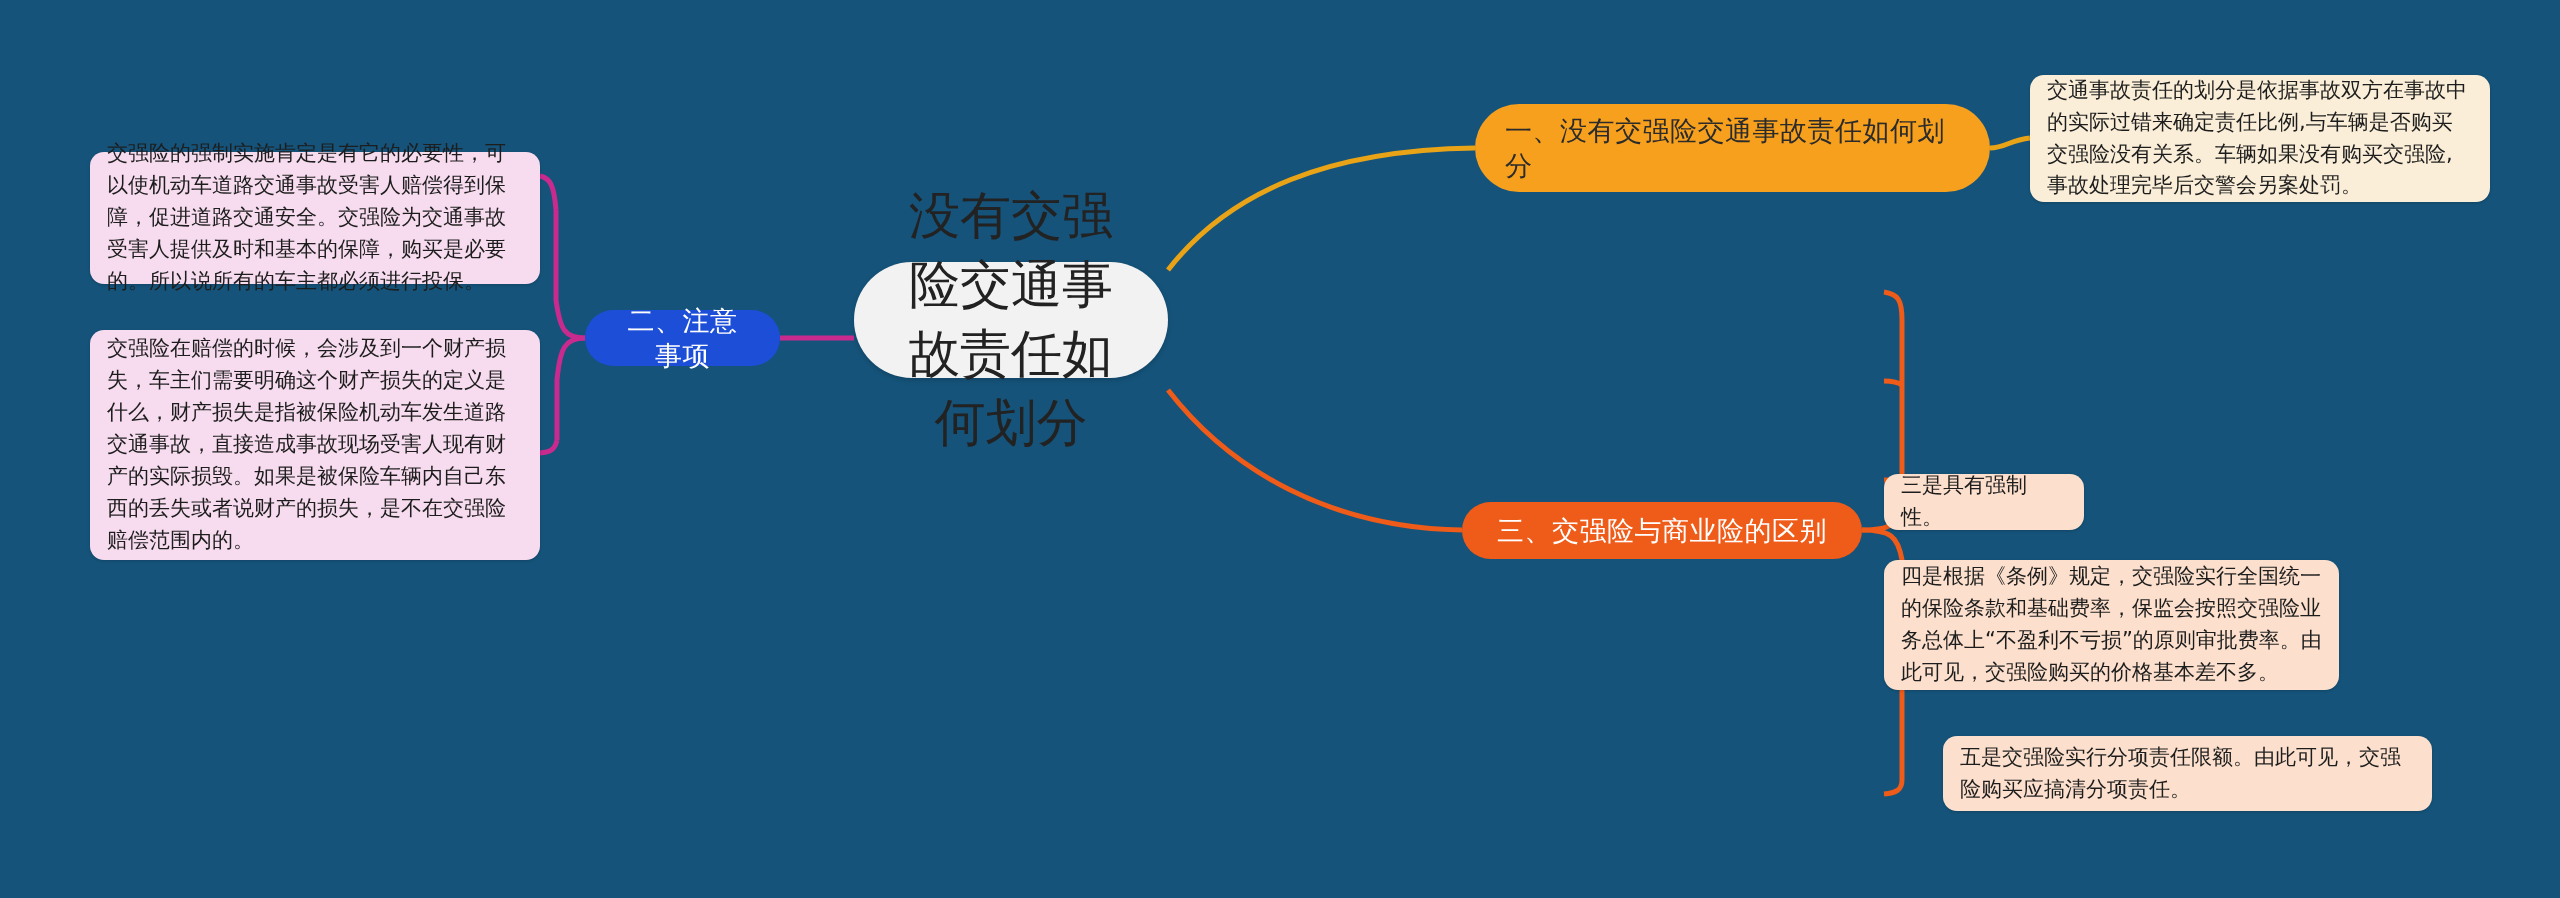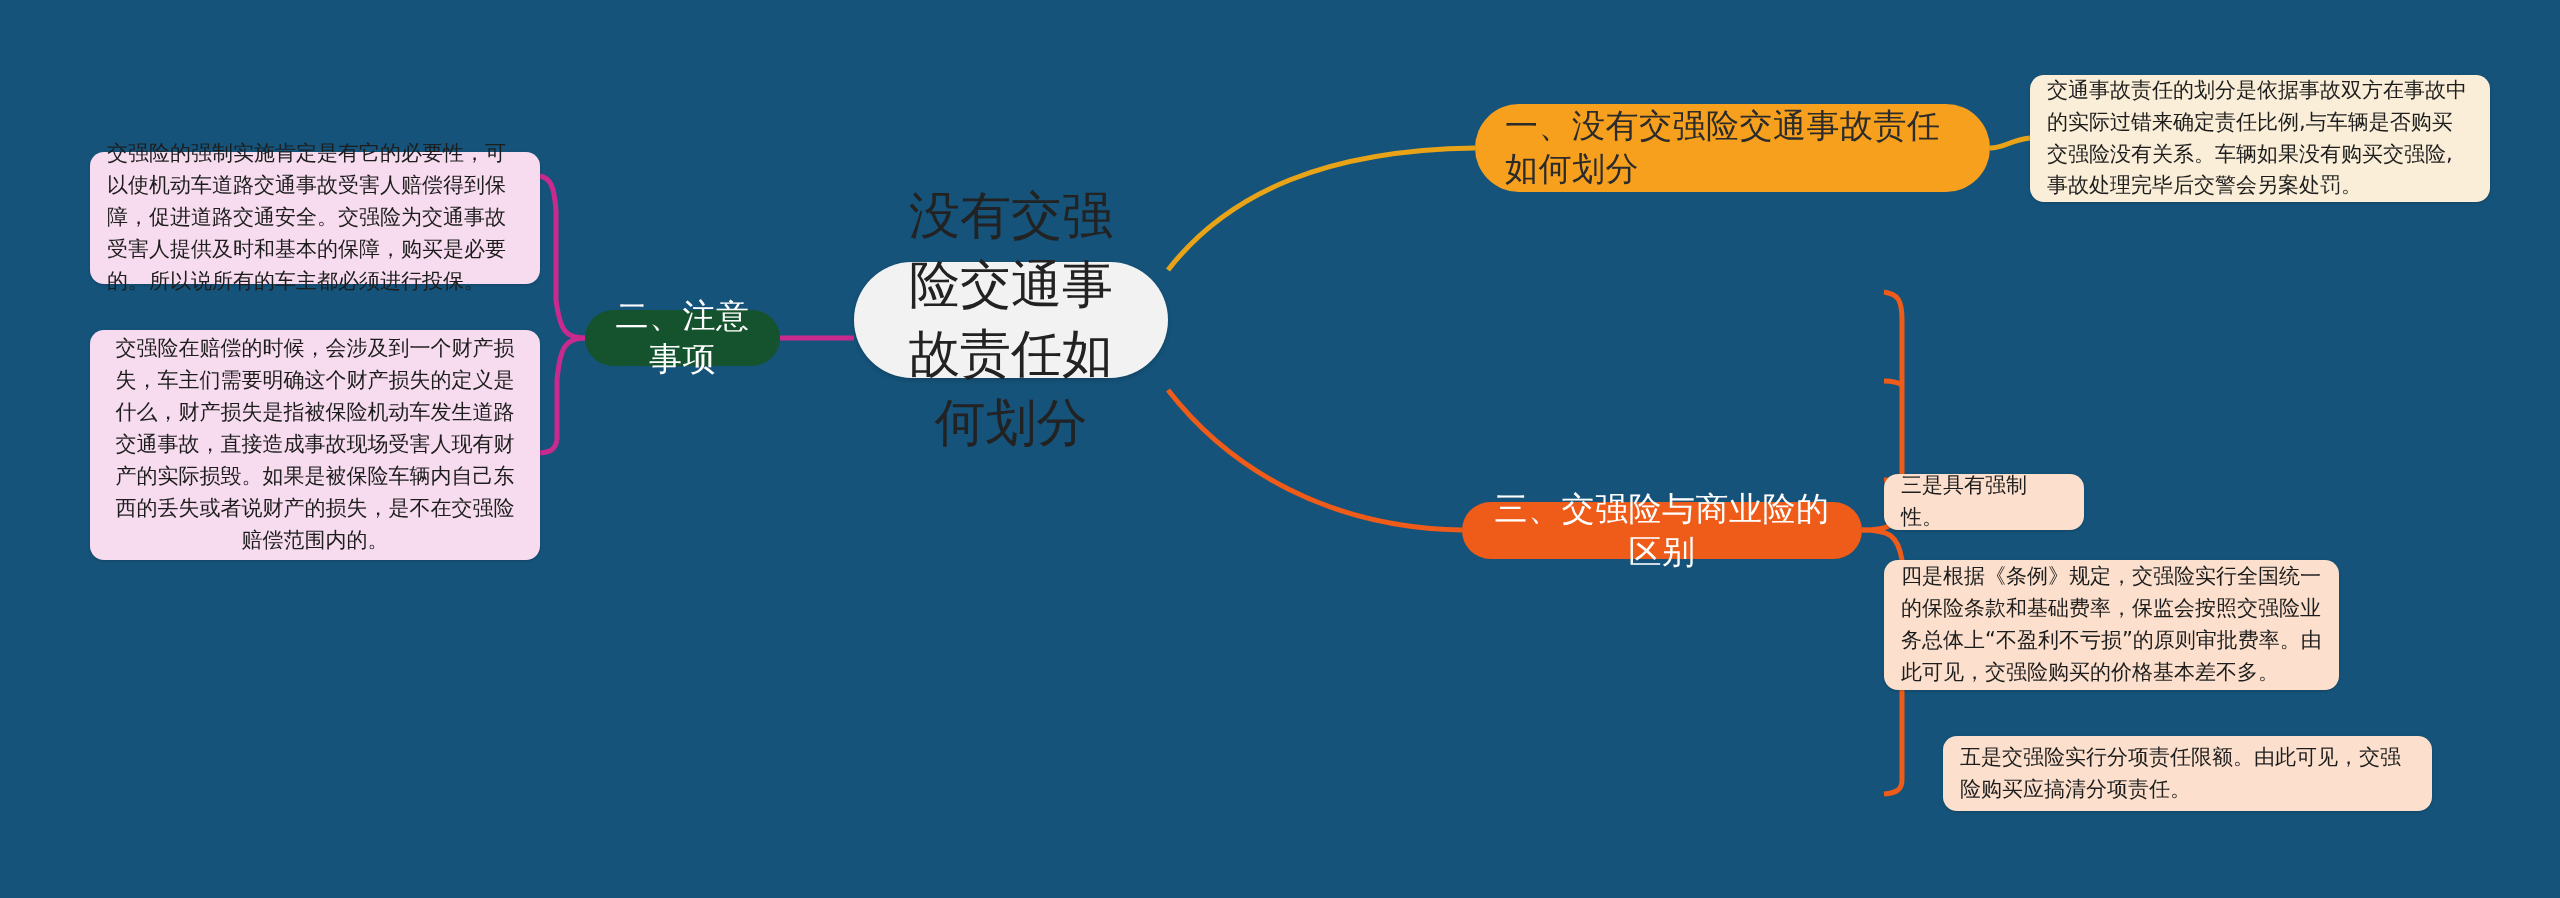--- a/index.html
+++ b/index.html
@@ -49,26 +49,26 @@
     text-align: center;
     justify-content: center;
     padding: 18px 44px;
     box-shadow: 0 2px 5px rgba(0,0,0,0.18);
   }
 
   
   .branch {
     border-radius: 44px;
     color: #ffffff;
-    font-size: 33px;
+    font-size: 27px;
     line-height: 1.3;
     padding: 14px 30px;
     letter-spacing: 0.5px;
   }
-  .branch-magenta { background: #14532d; }
+  .branch-magenta { background: #1d4ed8; }
   .branch-orange  { background: #f6a01e; color: #2b2b2b; }
   .branch-deeporange { background: #ef5b18; }
 
   
   .leaf {
     border-radius: 14px;
     font-size: 21px;
     line-height: 1.52;
     padding: 28px 17px;
     color: #1d1d1d;
@@ -121,21 +121,21 @@
 
   <div class="node branch branch-magenta" style="left:585px; top:310px; width:195px; height:56px;
               justify-content:center; text-align:center;">
     <span class="node-text">二、注意事项</span>
   </div>
 
   <div class="node leaf leaf-pink" style="left:90px; top:152px; width:450px; height:132px;">
     <span class="node-text">交强险的强制实施肯定是有它的必要性，可以使机动车道路交通事故受害人赔偿得到保障，促进道路交通安全。交强险为交通事故受害人提供及时和基本的保障，购买是必要的。所以说所有的车主都必须进行投保。</span>
   </div>
 
-  <div class="node leaf leaf-pink" style="left:90px; top:330px; width:450px; height:230px;text-align:center;">
+  <div class="node leaf leaf-pink" style="left:90px; top:330px; width:450px; height:230px;">
     <span class="node-text">交强险在赔偿的时候，会涉及到一个财产损失，车主们需要明确这个财产损失的定义是什么，财产损失是指被保险机动车发生道路交通事故，直接造成事故现场受害人现有财产的实际损毁。如果是被保险车辆内自己东西的丢失或者说财产的损失，是不在交强险赔偿范围内的。</span>
   </div>
 
   <div class="node branch branch-deeporange" style="left:1462px; top:502px; width:400px; height:57px;
               justify-content:center; text-align:center;">
     <span class="node-text">三、交强险与商业险的区别</span>
   </div>
 
 
 

